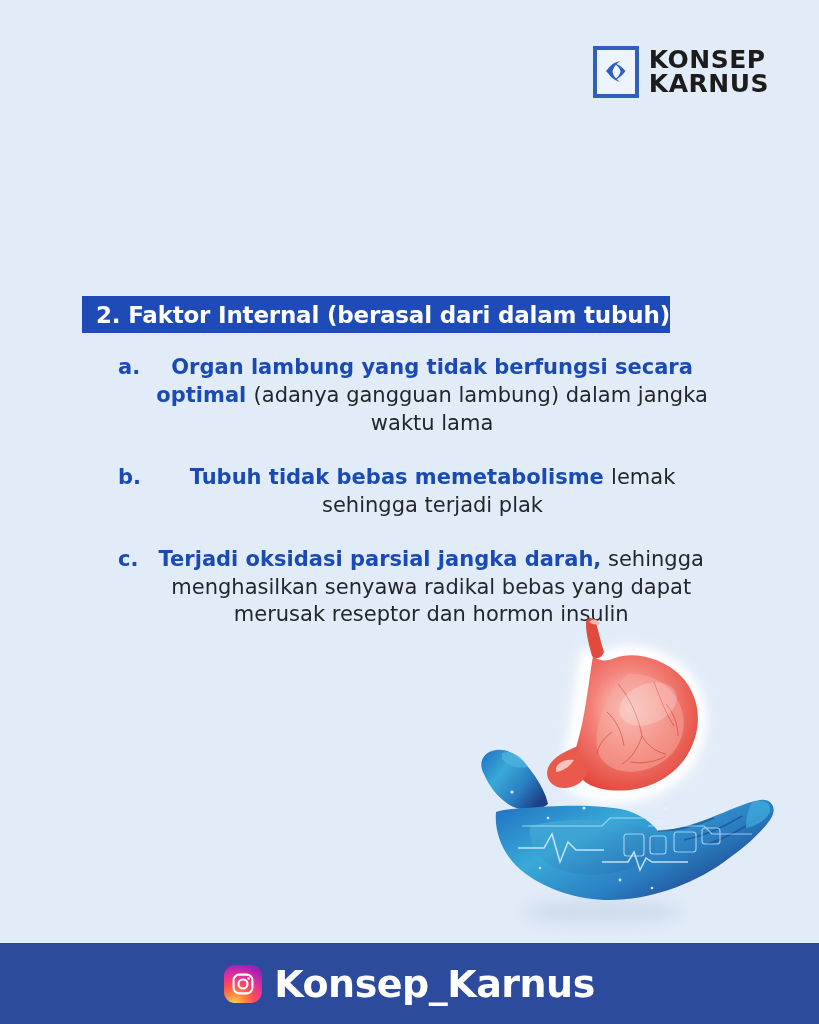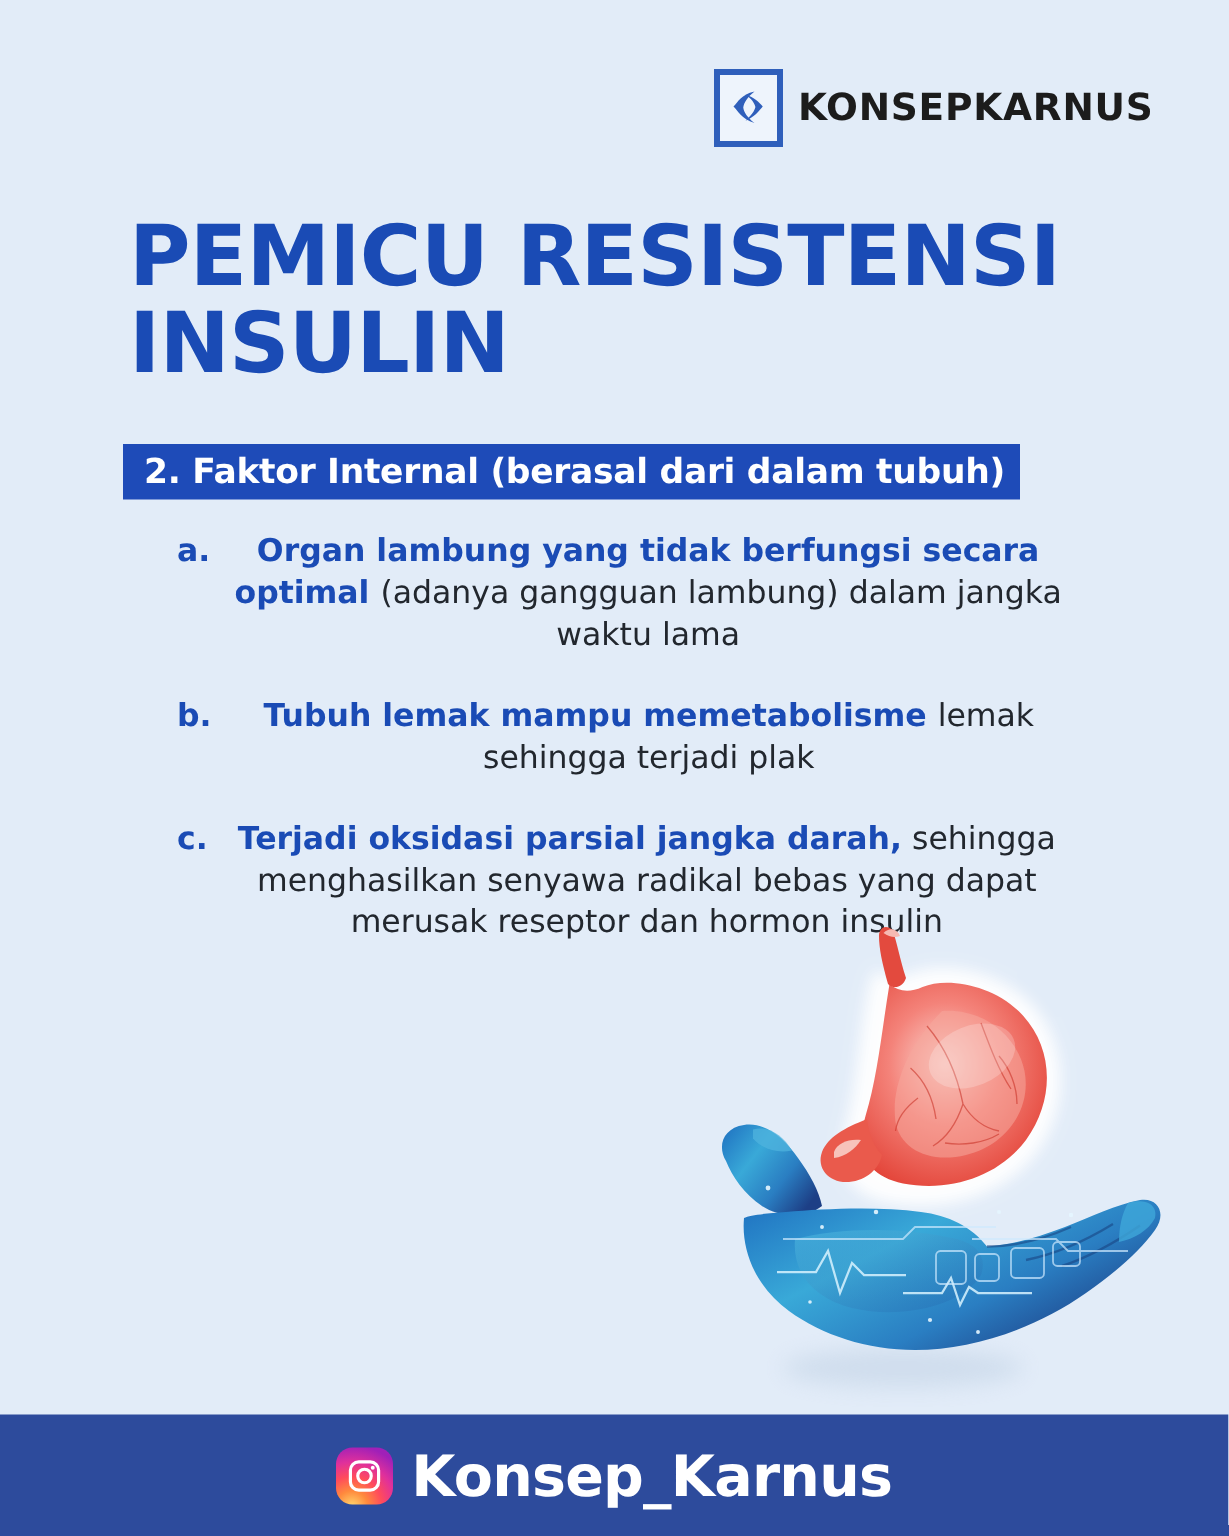--- a/index.html
+++ b/index.html
@@ -36,20 +36,21 @@
     border: 4px solid #2f5fbb;
     box-sizing: border-box;
     background: #eef4fc;
     display: flex;
     align-items: center;
     justify-content: center;
   }
   .brand-mark svg { display: block; }
   .brand-words {
     display: flex;
+    flex-direction: column;
     line-height: 0.95;
   }
   .brand-words span {
     font-size: 25px;
     font-weight: 700;
     letter-spacing: 0.5px;
     color: #1c1c1c;
     font-family: "DejaVu Sans", sans-serif;
   }
 
@@ -67,21 +68,21 @@
     font-family: "DejaVu Sans", sans-serif;
     white-space: pre-line;
   }
 
   
   .banner {
     position: absolute;
     left: 82px;
     top: 296px;
     height: 37px;
-    padding: 0 10px 0 14px;
+    padding: 0 0 0 14px;
     background: #1e4bb8;
     color: #ffffff;
     display: flex;
     align-items: center;
     font-size: 23px;
     font-weight: 700;
     letter-spacing: -0.2px;
     box-sizing: border-box;
     font-family: "DejaVu Sans", sans-serif;
   }
@@ -175,35 +176,33 @@
         <path d="M17 4 C8 6, 6 11, 3 14 C6 17, 8 22, 17 25 C12 21, 10 18, 9.5 14.6 C10 11.5, 12 8, 17 4 Z" fill="#2f5fbb"></path>
         <path d="M11 6 C17 8, 20 11, 22.5 14 C20 17, 17 21, 11 23.5 C15 20, 17 17, 17.6 14.4 C17 11.5, 15 9, 11 6 Z" fill="#2f5fbb"></path>
       </svg>
     </div>
     <div class="brand-words">
       <span>KONSEP</span>
       <span>KARNUS</span>
     </div>
   </div>
 
-  <div class="title">PEMICU RESISTENSI
-INSULIN</div>
 
   <div class="banner">2. Faktor Internal (berasal dari dalam tubuh)</div>
 
   <div class="list">
 
     <div class="list-item">
       <div class="marker">a.</div>
       <div class="item-text"><span class="hl">Organ lambung yang tidak berfungsi secara optimal </span><span>(adanya gangguan lambung) dalam jangka waktu lama</span></div>
     </div>
 
     <div class="list-item">
       <div class="marker">b.</div>
-      <div class="item-text"><span class="hl">Tubuh lemak mampu memetabolisme </span><span>lemak sehingga terjadi plak</span></div>
+      <div class="item-text"><span class="hl">Tubuh tidak bebas memetabolisme </span><span>lemak sehingga terjadi plak</span></div>
     </div>
 
     <div class="list-item">
       <div class="marker">c.</div>
       <div class="item-text"><span class="hl">Terjadi oksidasi parsial jangka darah,</span><span> sehingga menghasilkan senyawa radikal bebas yang dapat merusak reseptor dan hormon insulin</span></div>
     </div>
 
   </div>
 
   <div class="illustration">

